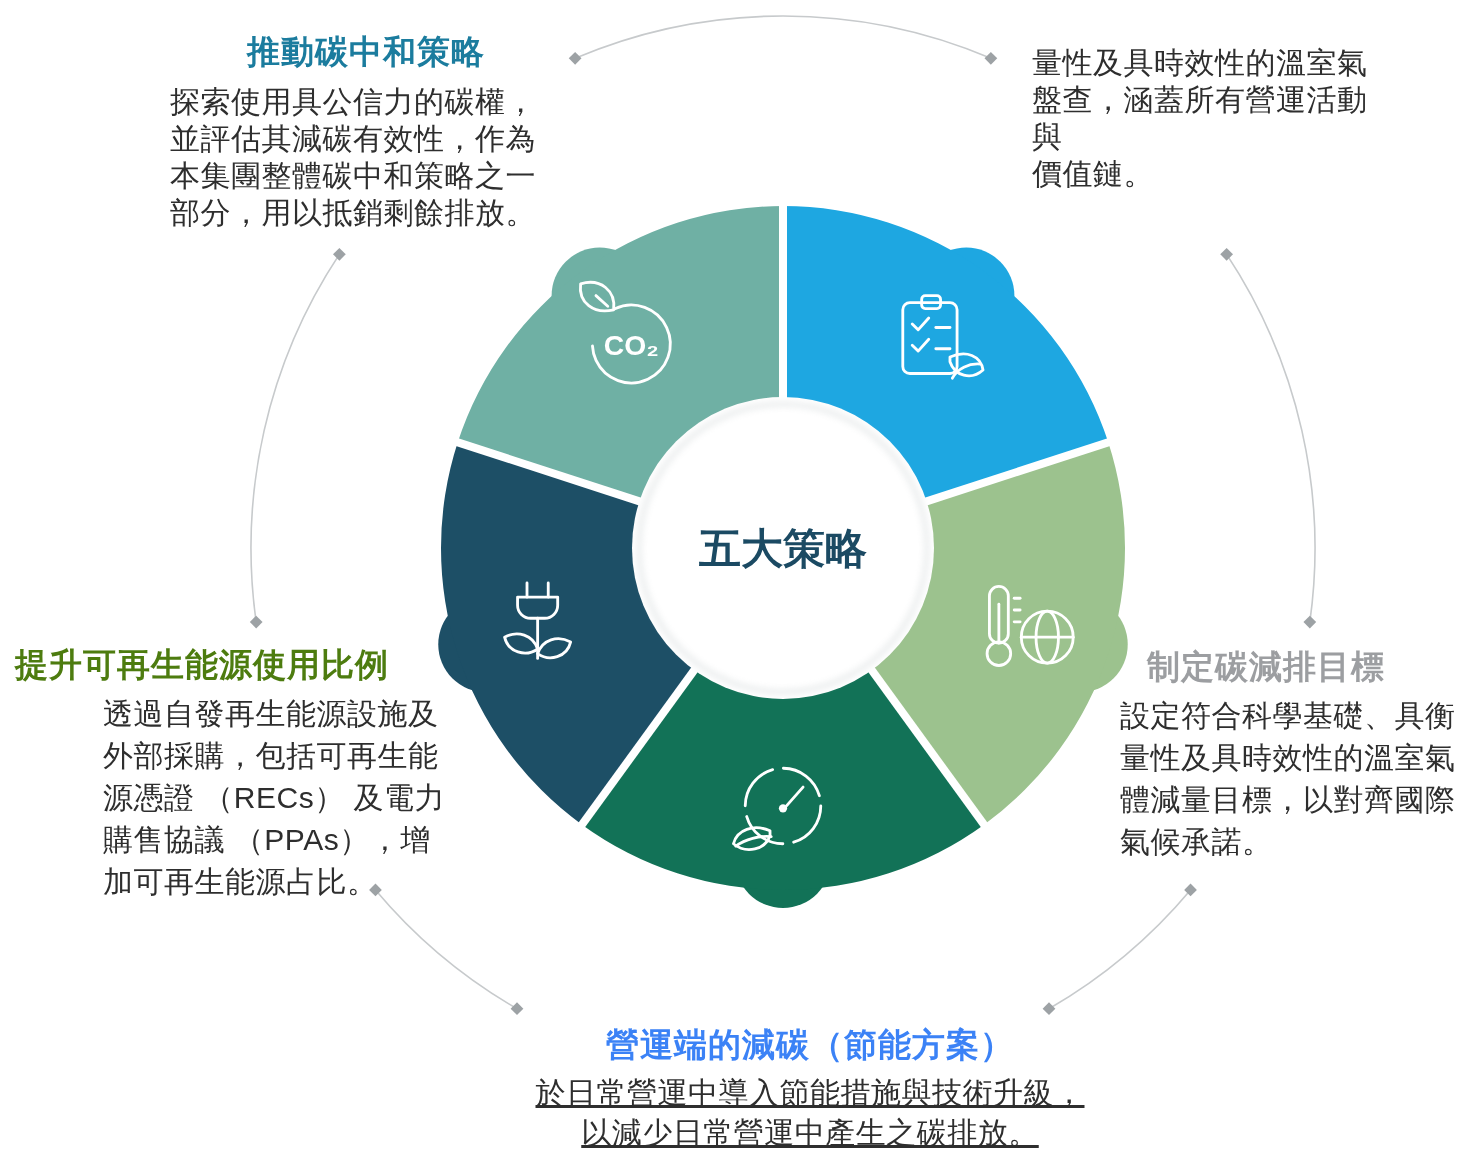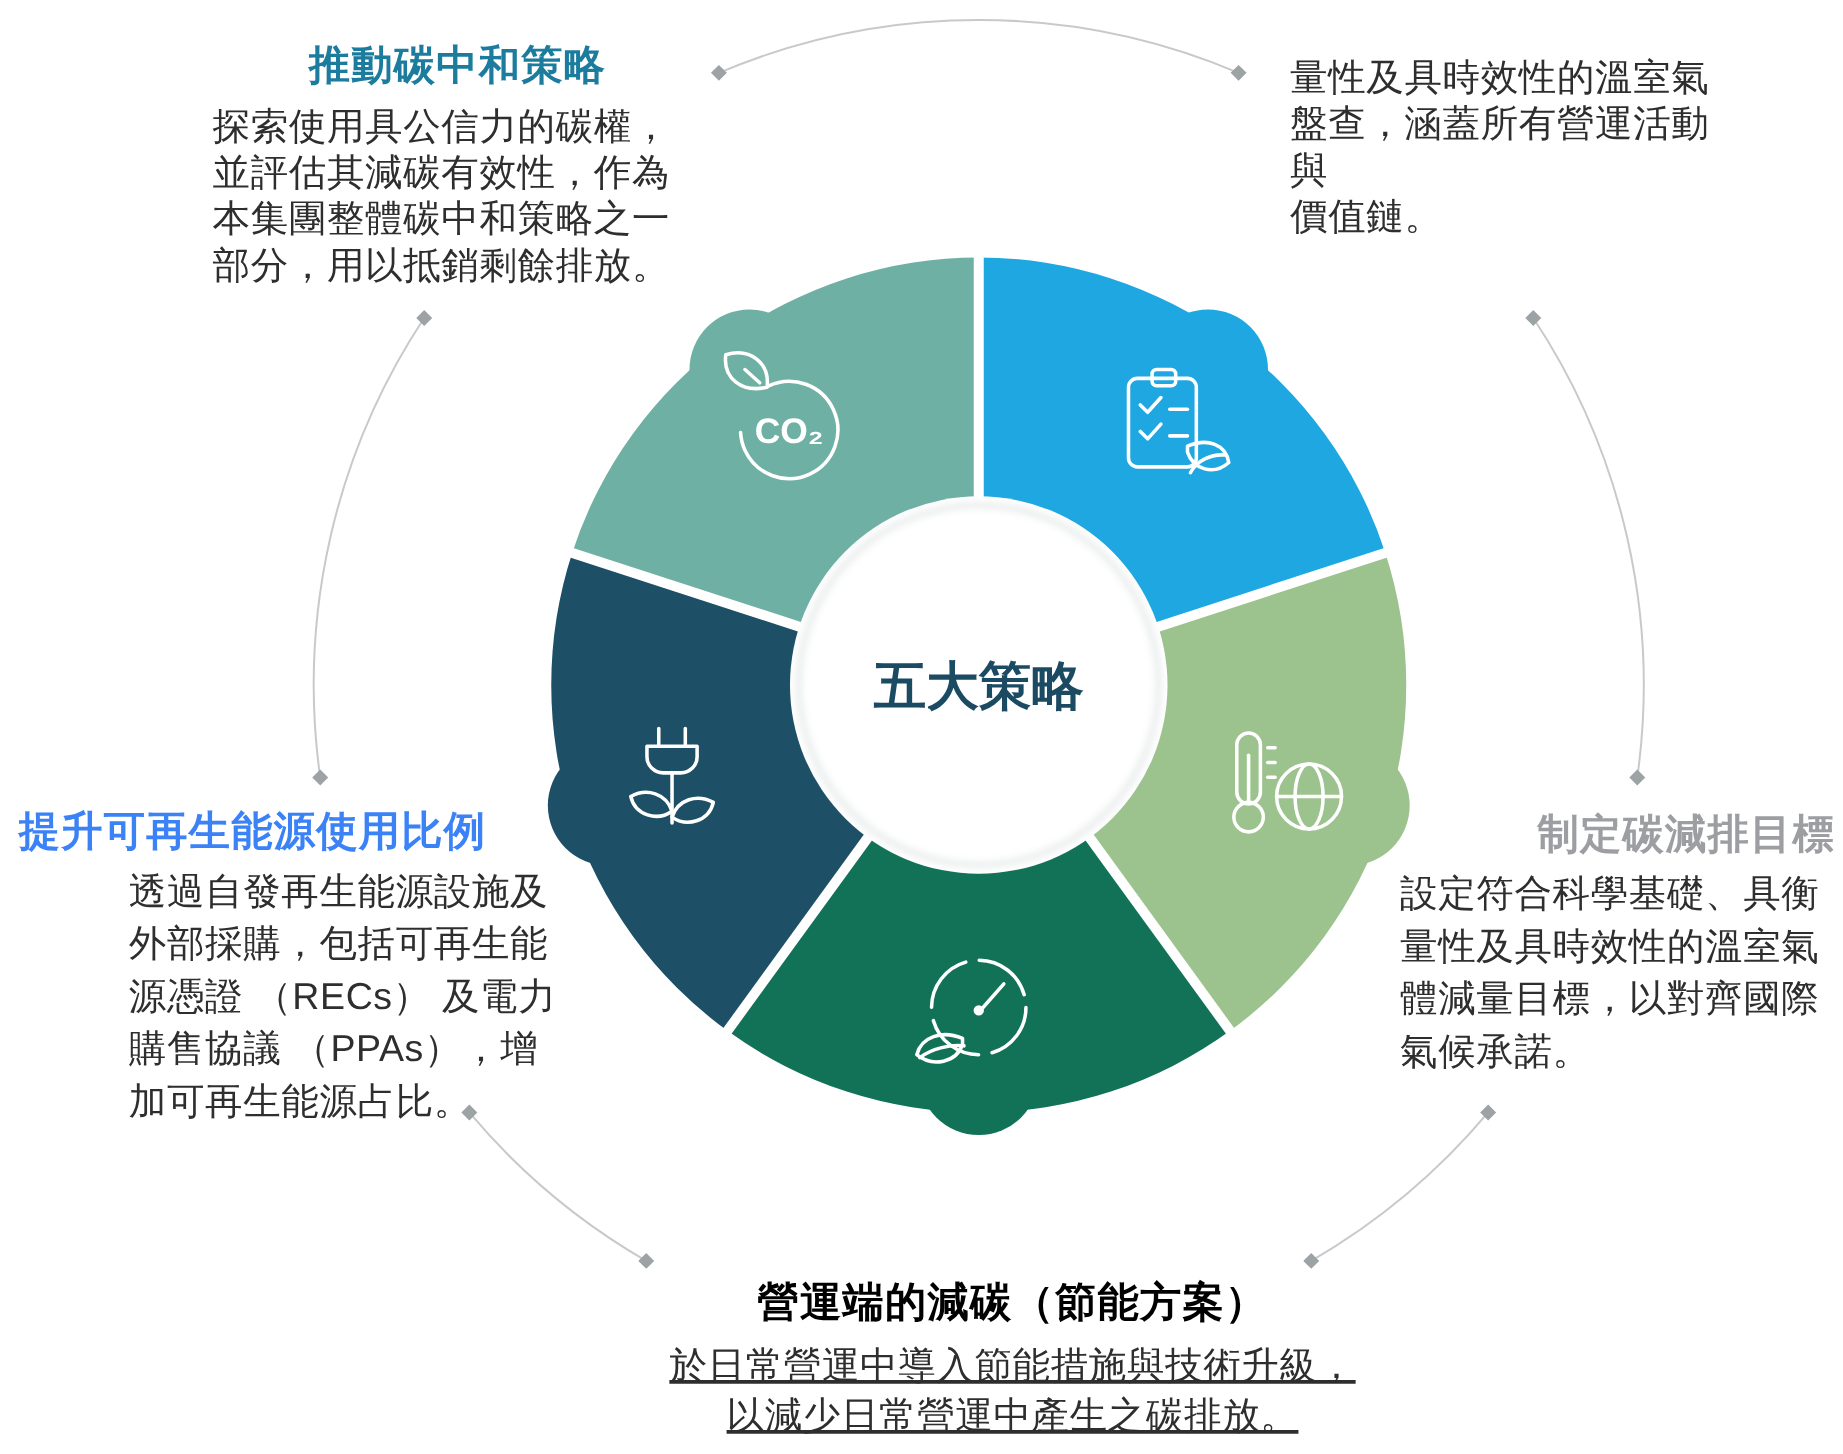--- a/index.html
+++ b/index.html
@@ -18,21 +18,21 @@
   .co-tl .callout-body{line-height:37px;}
   
   .co-tr{left:1032px;top:36px;width:348px;}
   .co-tr .callout-heading{text-align:center;}
   .co-tr .callout-body{line-height:37px;}
   
   .co-l{left:15px;top:644px;width:452px;}
   .co-l .callout-body{margin-left:88px;line-height:42px;}
   
   .co-r{left:1120px;top:646px;width:348px;}
-  .co-r .callout-heading{margin-left:38px;text-align:right;}
+  .co-r .callout-heading{margin-left:27px;}
   .co-r .callout-body{line-height:42px;}
   
   .co-b{left:500px;top:1024px;width:620px;text-align:center;}
   .co-b .callout-body{line-height:40px;text-decoration:underline;}
 </style>
 </head>
 <body>
 
 <div class="stage">
 
@@ -149,35 +149,35 @@
 部分，用以抵銷剩餘排放。</div>
   </div>
 
   <div class="callout co-tr">
     <div class="callout-body">量性及具時效性的溫室氣
 盤查，涵蓋所有營運活動與
 價值鏈。</div>
   </div>
 
   <div class="callout co-l">
-    <div class="callout-heading" style="color: #3b82f6;">提升可再生能源使用比例</div>
+    <div class="callout-heading" style="color: #4d7c0f;">提升可再生能源使用比例</div>
     <div class="callout-body">透過自發再生能源設施及
 外部採購，包括可再生能
 源憑證 （RECs） 及電力
 購售協議 （PPAs），增
 加可再生能源占比。</div>
   </div>
 
   <div class="callout co-r">
     <div class="callout-heading" style="color: rgb(156, 158, 161);">制定碳減排目標</div>
     <div class="callout-body">設定符合科學基礎、具衡
 量性及具時效性的溫室氣
 體減量目標，以對齊國際
 氣候承諾。</div>
   </div>
 
   <div class="callout co-b">
-    <div class="callout-heading" style="color: #000000; font-family: Liberation Mono, monospace;">營運端的減碳（節能方案）</div>
+    <div class="callout-heading" style="color: #3b82f6;">營運端的減碳（節能方案）</div>
     <div class="callout-body">於日常營運中導入節能措施與技術升級，
 以減少日常營運中產生之碳排放。</div>
   </div>
 
 </div>
 
 </body></html>

